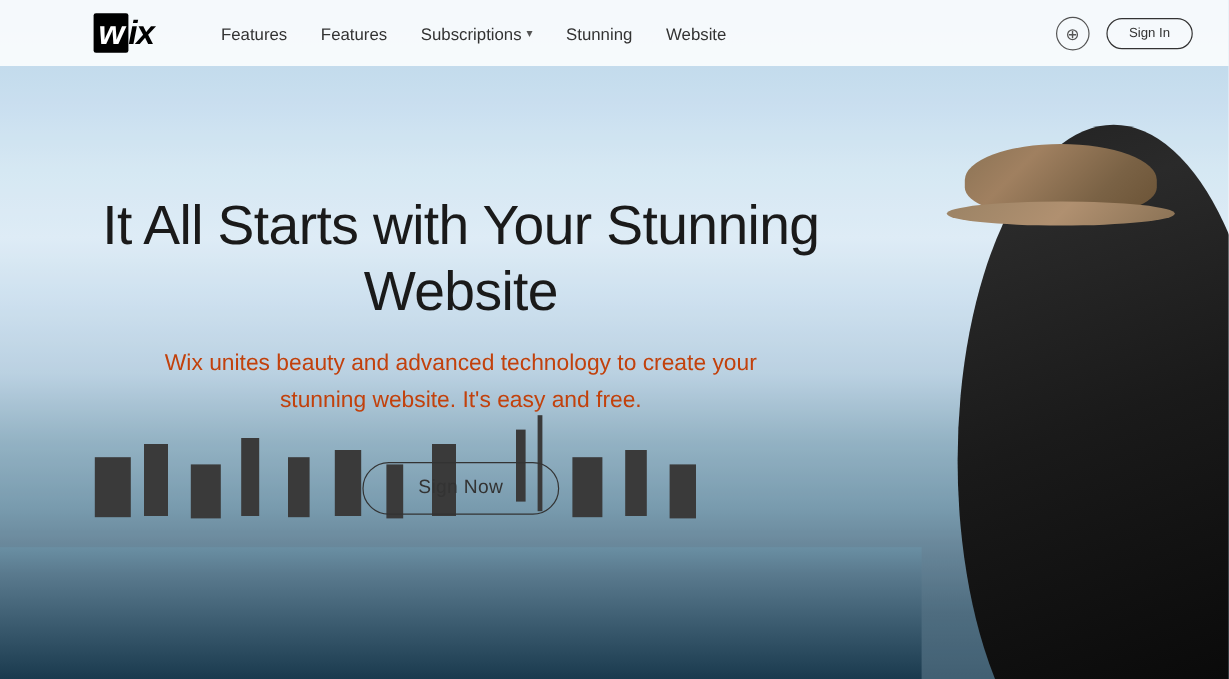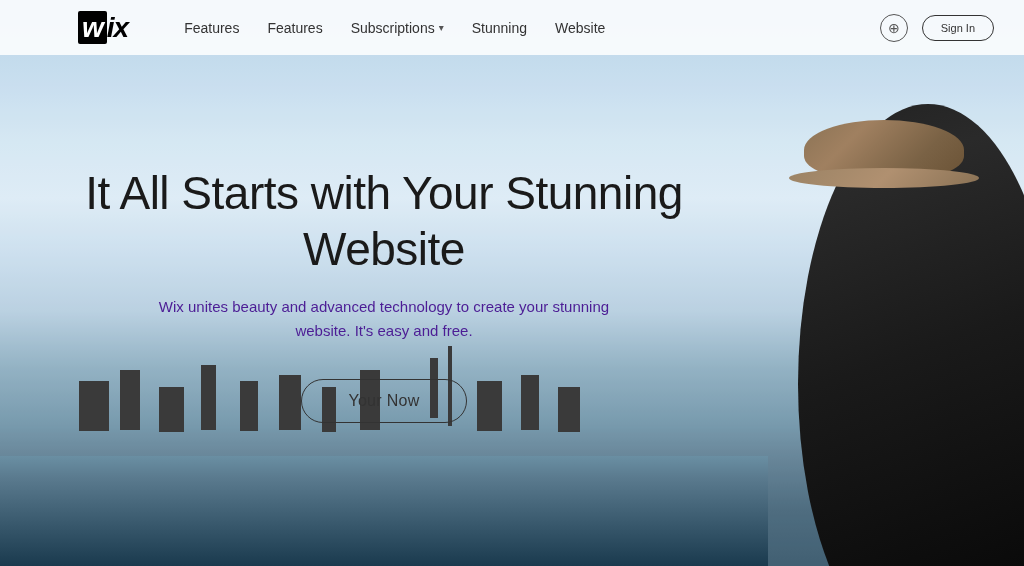--- a/index.html
+++ b/index.html
@@ -230,22 +230,22 @@
       font-weight: 300;
       color: #1a1a1a;
       text-align: center;
       line-height: 1.2;
       max-width: 680px;
       margin-bottom: 18px;
       letter-spacing: -0.5px;
     }
 
     .hero-subtitle {
-      font-size: 15px;
-      color: #4c1d95;
+      font-size: 19px;
+      color: #c2410c;
       text-align: center;
       max-width: 500px;
       margin-bottom: 36px;
       line-height: 1.6;
     }
 
     .start-now-btn {
       border: 1.5px solid #333;
       border-radius: 30px;
       padding: 12px 46px;
@@ -302,14 +302,14 @@
     <div class="globe-icon" title="Language">
       <span>⊕</span>
     </div>
     <button class="sign-in-btn">Sign In</button>
   </div>
 </nav>
 
 <div class="hero-content">
   <h1 class="hero-title">It All Starts with Your Stunning Website</h1>
   <p class="hero-subtitle">Wix unites beauty and advanced technology to create your stunning website. It's easy and free.</p>
-  <button class="start-now-btn">Your Now</button>
+  <button class="start-now-btn">Sign Now</button>
 </div>
 
 </body></html>

